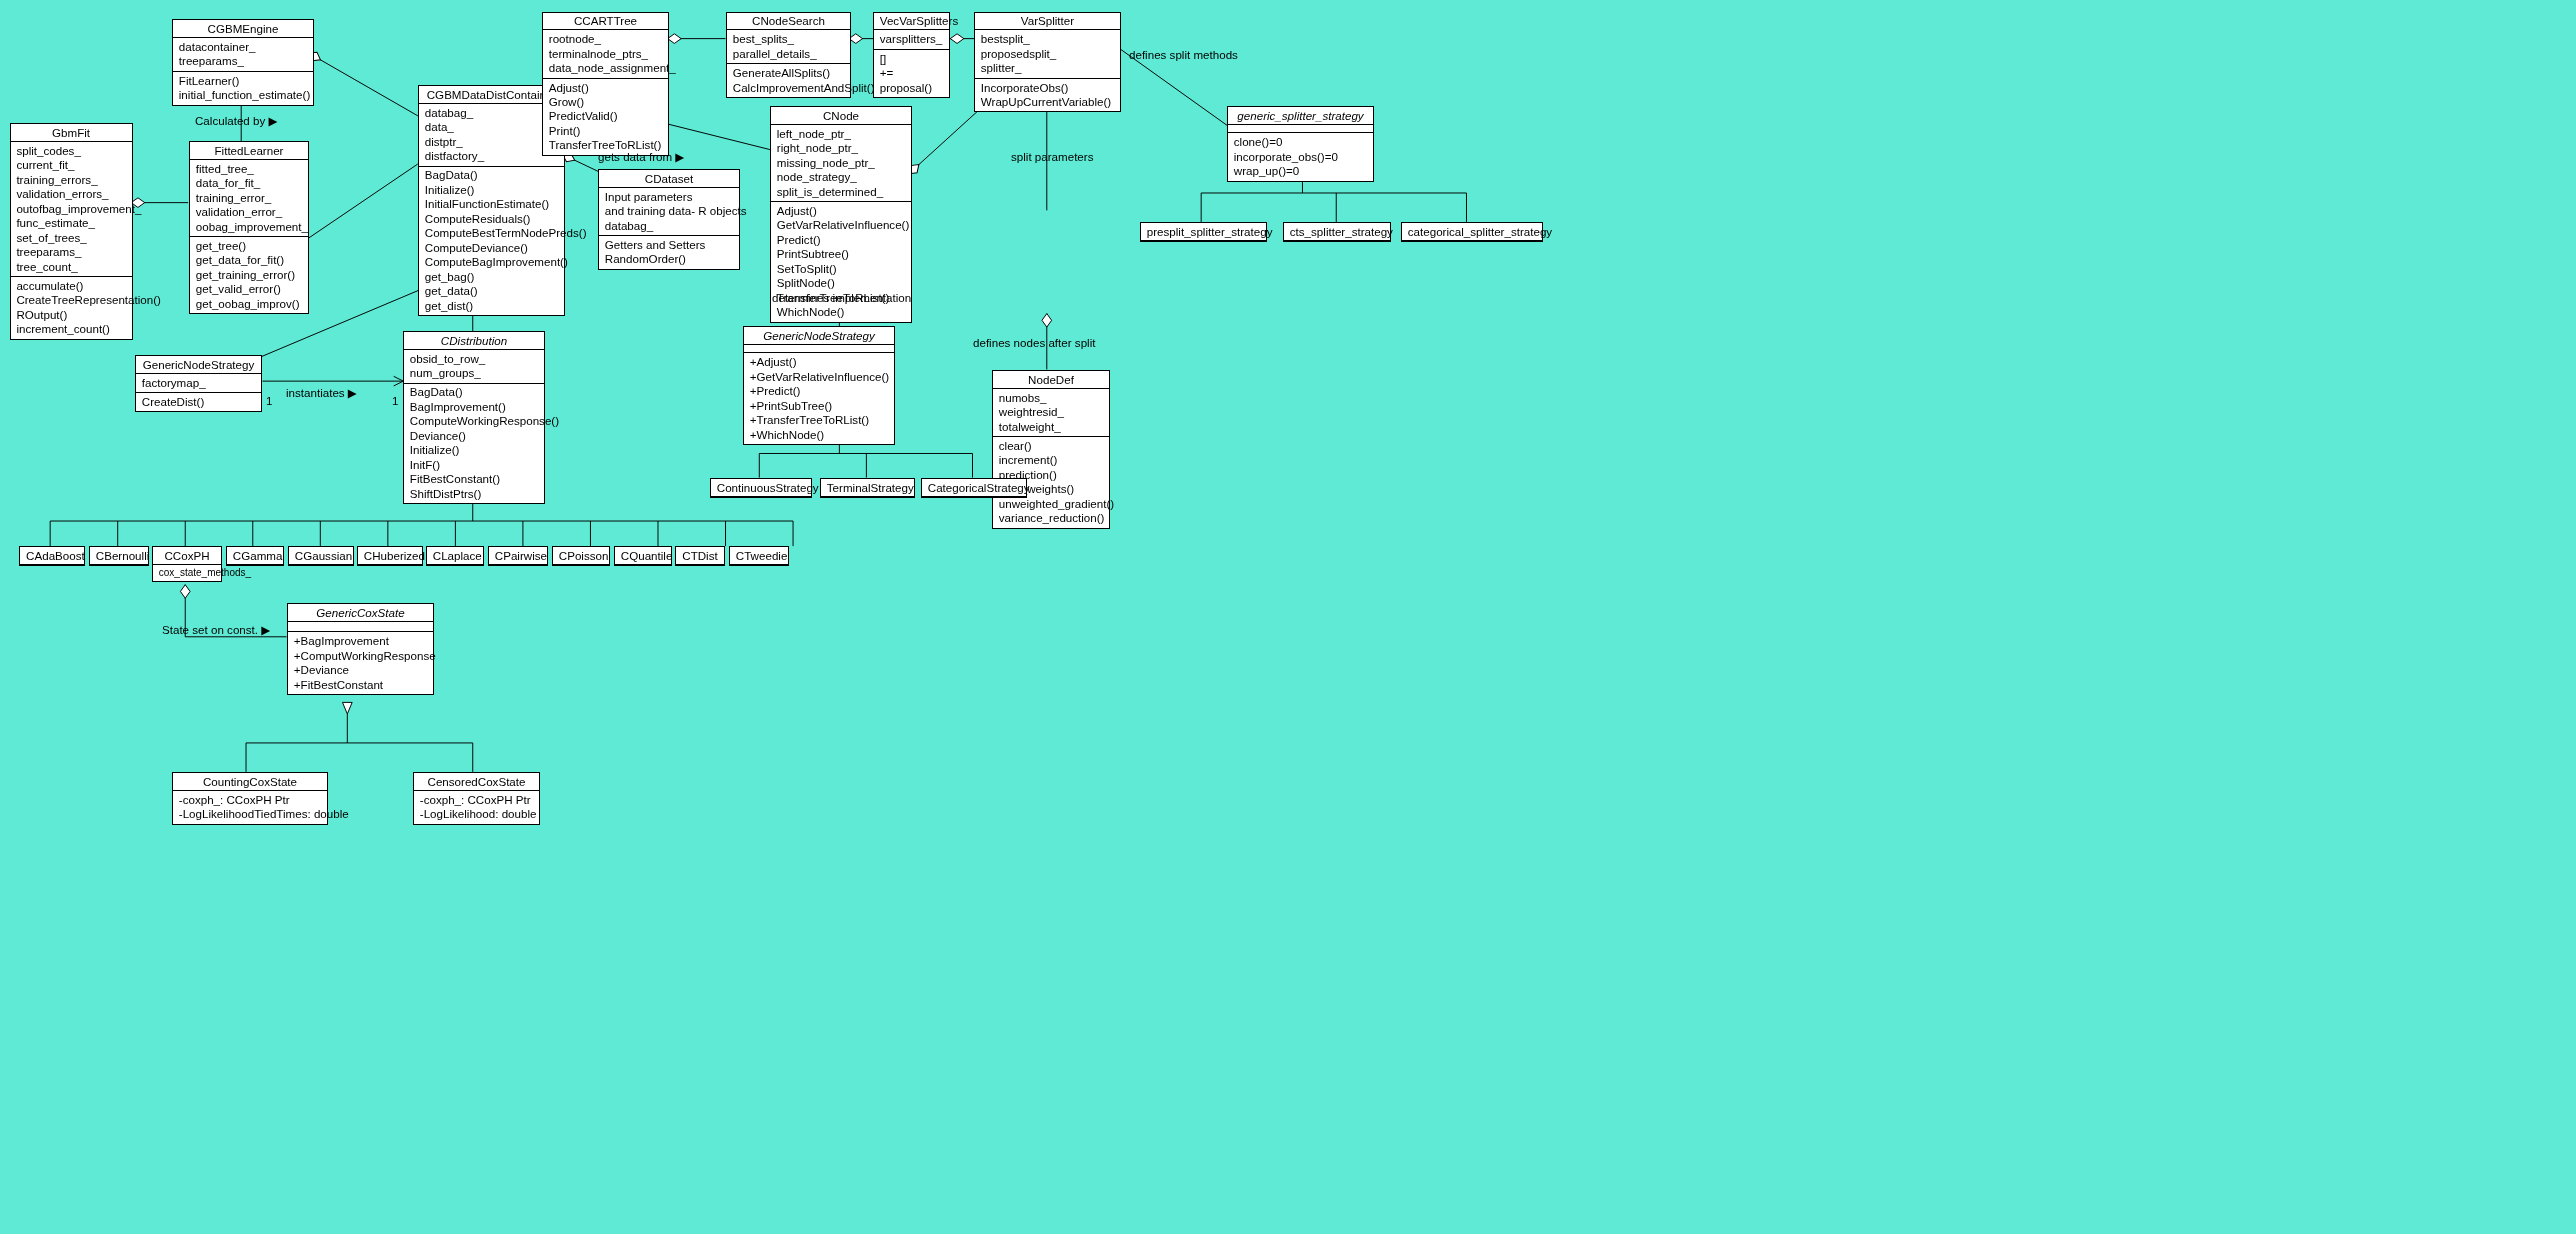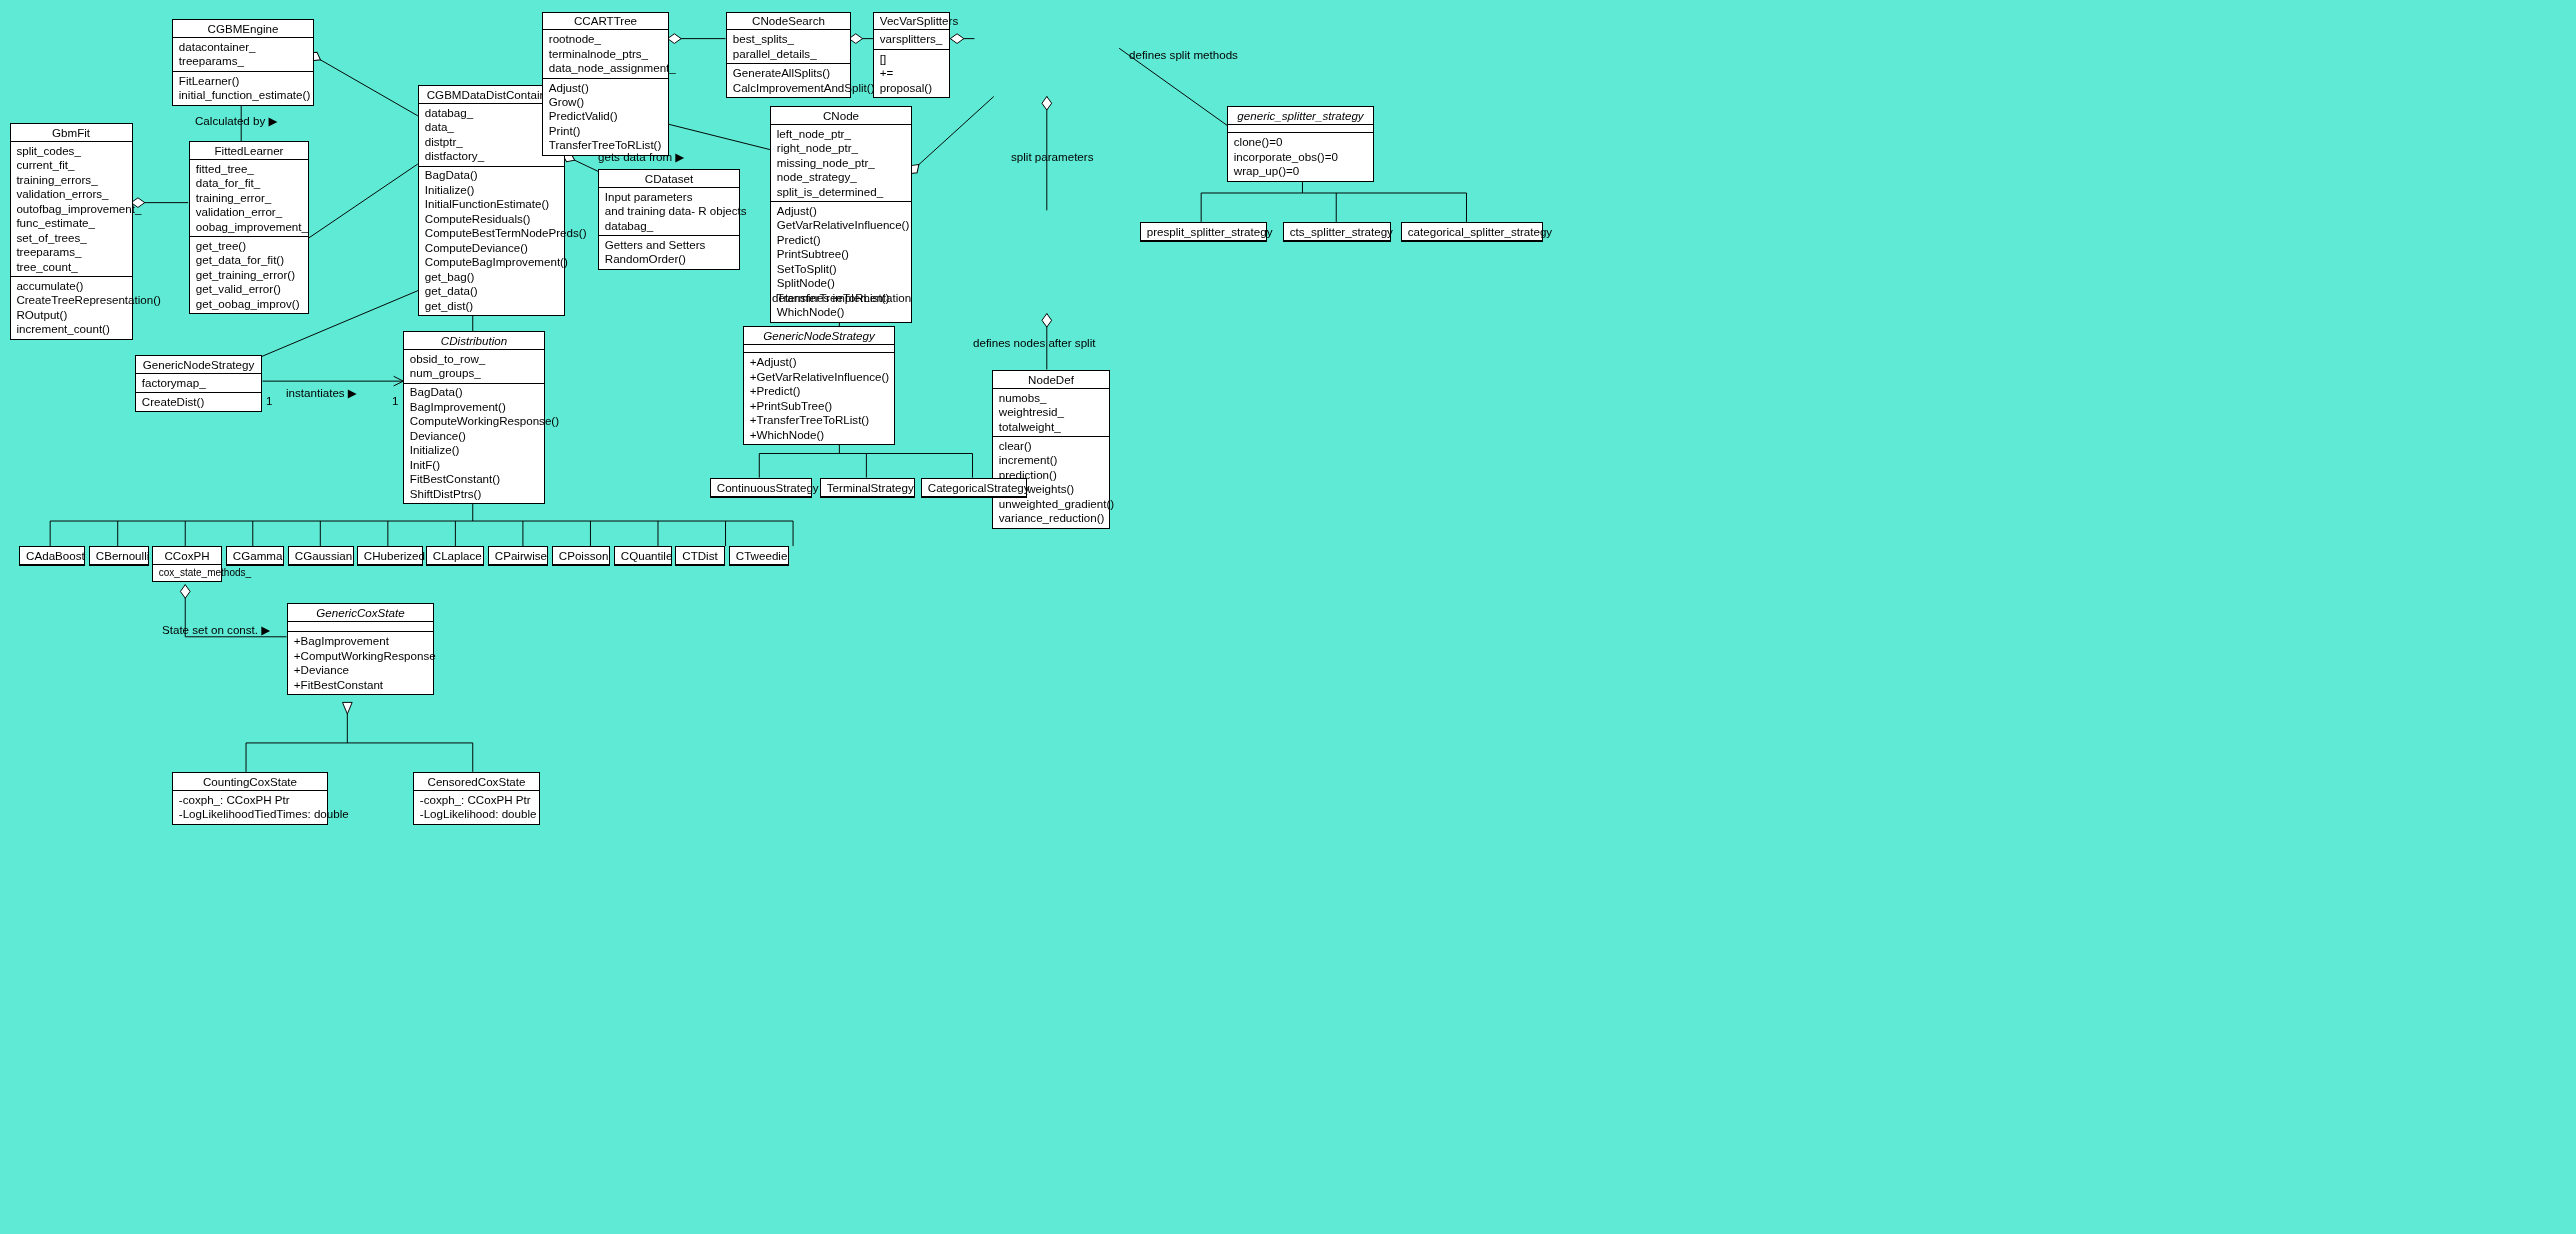--- a/index.html
+++ b/index.html
@@ -212,20 +212,28 @@
 </div>
 
 <div class="cls" style="left:873px;top:11.6px;width:75px">
  <div class="name">VecVarSplitters</div>
  <div class="sect">varsplitters_</div>
  <div class="sect">[]
 +=
 proposal()</div>
 </div>
 
+<div class="cls" style="left:974px;top:11.6px;width:145px">
+ <div class="name">VarSplitter</div>
+ <div class="sect">bestsplit_
+proposedsplit_
+splitter_</div>
+ <div class="sect">IncorporateObs()
+WrapUpCurrentVariable()</div>
+</div>
 
 <div class="cls" style="left:770px;top:106px;width:140px">
  <div class="name">CNode</div>
  <div class="sect">left_node_ptr_
 right_node_ptr_
 missing_node_ptr_
 node_strategy_
 split_is_determined_</div>
  <div class="sect">Adjust()
 GetVarRelativeInfluence()

